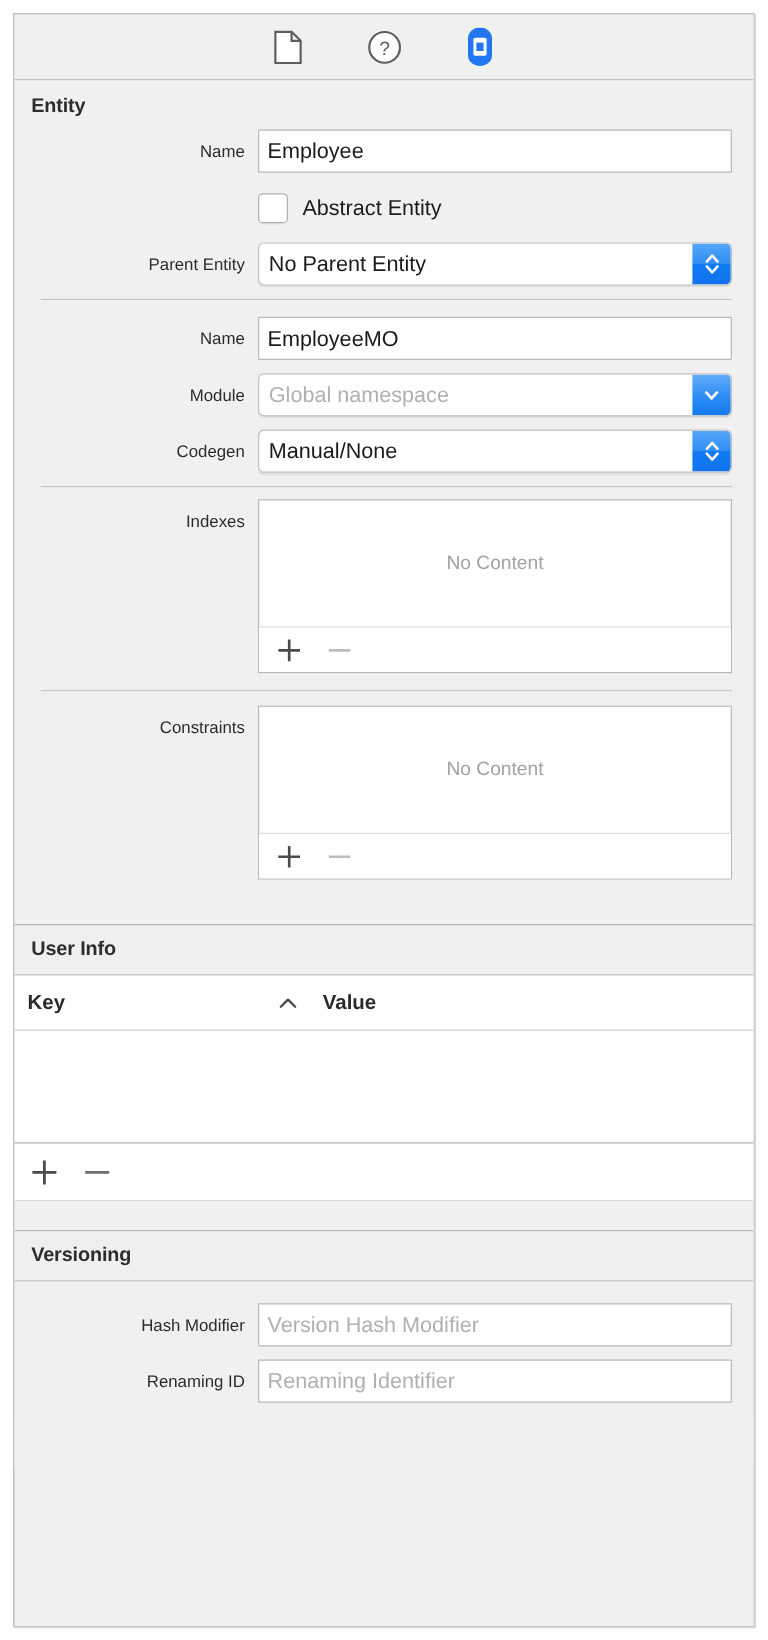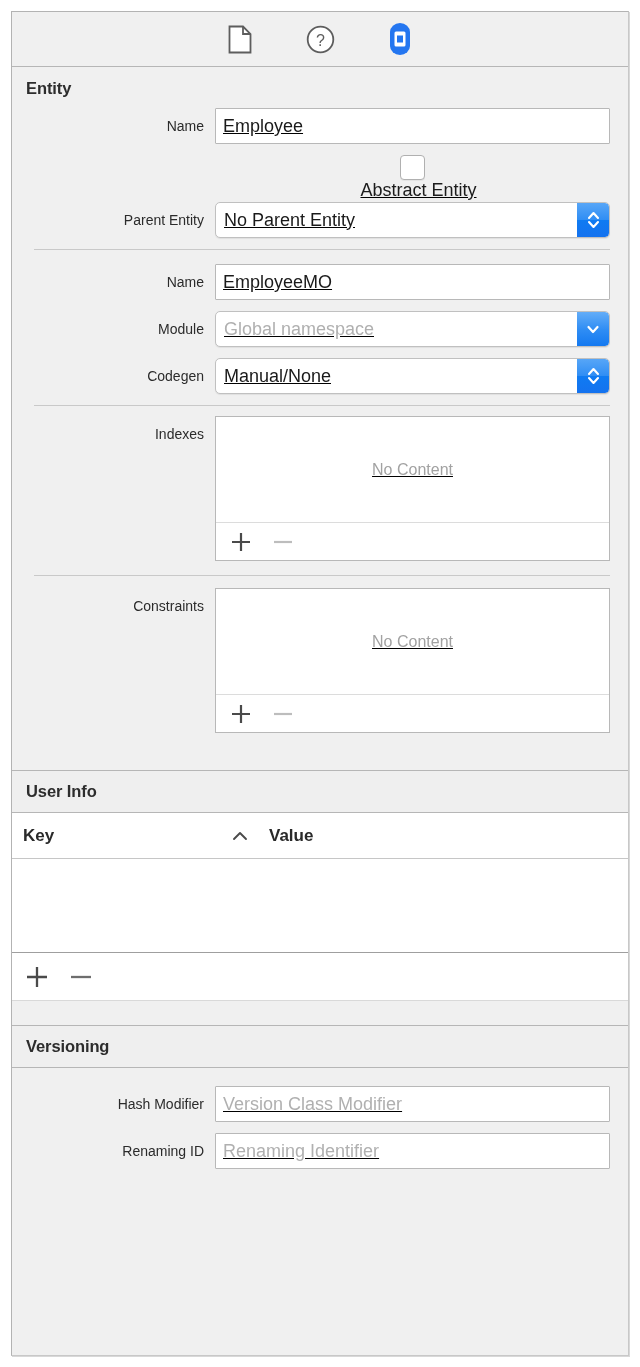--- a/index.html
+++ b/index.html
@@ -74,41 +74,41 @@
   .row-label {
     width: 203px;
     flex: 0 0 203px;
     text-align: right;
     padding-right: 11px;
     font-size: 14px;
     color: #2b2b2b;
     line-height: 36px;
     white-space: nowrap;
   }
-  .row-control { flex: 1 1 auto; min-width: 0; text-decoration: underline; }
+  .row-control { flex: 1 1 auto; min-width: 0; }
 
   
   .text-field {
     width: 395px;
     height: 36px;
     background: #ffffff;
     border: 1px solid #b8b8b8;
     border-radius: 1px;
     font-size: 18px;
     color: #1a1a1a;
     padding: 0 7px;
     line-height: 34px;
     font-family: "Liberation Sans", sans-serif;
     overflow: hidden;
     white-space: nowrap;
   }
   .text-field.placeholder { color: #b0b0b0; }
 
   
-  .check-row { display: flex; align-items: center; flex-direction: column; }
+  .check-row { display: flex; align-items: center; }
   .checkbox-box {
     width: 25px; height: 25px;
     background: #ffffff;
     border: 1px solid #b0b0b0;
     border-radius: 4px;
     box-shadow: 0 1px 0 rgba(0,0,0,0.05);
     flex: 0 0 25px;
   }
   .check-label {
     font-size: 18px;
@@ -426,21 +426,21 @@
 
   <div class="band-header">
     <span class="section-header">Versioning</span>
   </div>
 
   <div class="panel-section" style="padding-top:18px;">
 
     <div class="form-row">
       <div class="row-label">Hash Modifier</div>
       <div class="row-control">
-        <div class="text-field placeholder">Version Class Modifier</div>
+        <div class="text-field placeholder">Version Hash Modifier</div>
       </div>
     </div>
 
     <div class="form-row">
       <div class="row-label">Renaming ID</div>
       <div class="row-control">
         <div class="text-field placeholder">Renaming Identifier</div>
       </div>
     </div>
 

